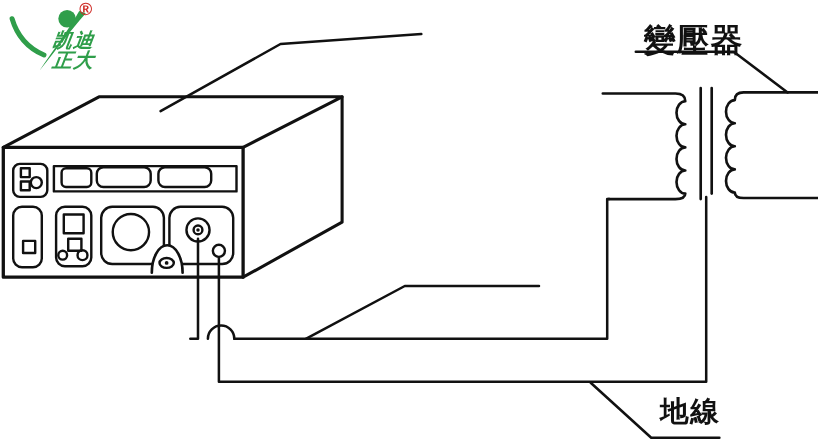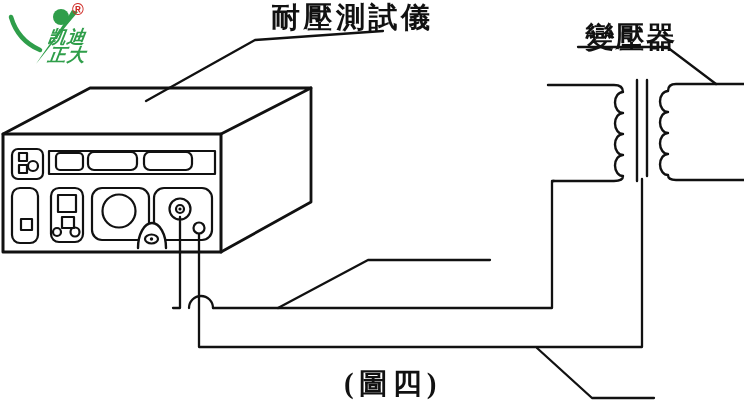--- a/index.html
+++ b/index.html
@@ -128,17 +128,16 @@
     <svg width="110" height="70" viewBox="0 0 110 70">
       <circle cx="53" cy="17" r="8" stroke="none" fill="#2f9e4a"></circle>
       <path d="M70,12 C56,28 44,44 28,64 C40,46 54,28 64,10 Z" stroke="none" fill="#2f9e4a"></path>
       <path d="M3,17 C8,34 18,44 32,50" fill="none" stroke-width="4.5" stroke-linecap="round" stroke="#2f9e4a"></path>
     </svg>
     <div class="reg" style="color:#cf2b26;">®</div>
     <div class="brand brand1" style="color:#2f9e4a;">凯迪</div>
     <div class="brand brand2" style="color:#2f9e4a;">正大</div>
   </div>
 
-  <div class="lbl lbl-tester">耐壓測試儀</div>
   <div class="lbl lbl-transformer">變壓器</div>
-  <div class="lbl lbl-caption">(圖四)</div>
+  <div class="lbl lbl-ground">地線</div>
 
 </div>
 
 </body></html>

